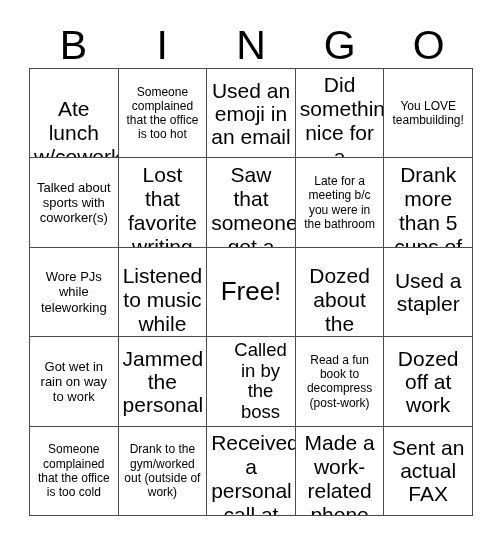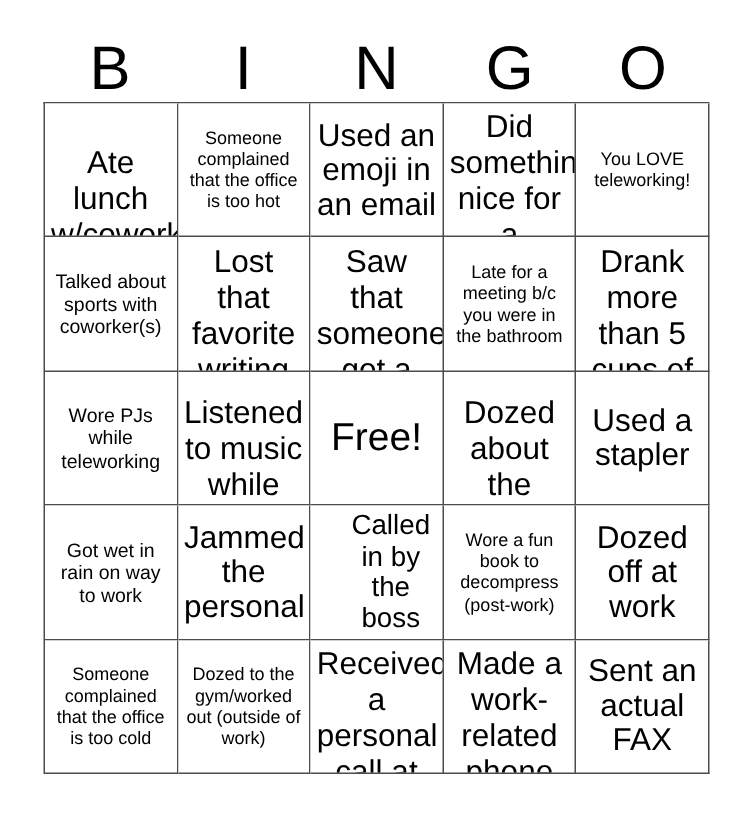--- a/index.html
+++ b/index.html
@@ -106,21 +106,21 @@
       <div class="cell s-xs">
         <span class="txt">Someone complained that the office is too hot</span>
       </div>
       <div class="cell s-xl">
         <span class="txt">Used an emoji in an email</span>
       </div>
       <div class="cell s-md">
         <span class="txt">Did something nice for a coworker</span>
       </div>
       <div class="cell s-xs">
-        <span class="txt">You LOVE teleworking!</span>
+        <span class="txt">You LOVE teambuilding!</span>
       </div>
       <div class="cell s-sm">
         <span class="txt">Talked about sports with coworker(s)</span>
       </div>
       <div class="cell s-md">
         <span class="txt">Lost that favorite writing utensil</span>
       </div>
       <div class="cell s-md">
         <span class="txt">Saw that someone got a haircut</span>
       </div>
@@ -148,30 +148,30 @@
       <div class="cell s-sm">
         <span class="txt">Got wet in rain on way to work</span>
       </div>
       <div class="cell s-xl">
         <span class="txt">Jammed the personal</span>
       </div>
       <div class="cell s-lg">
         <span class="txt">Called in by the boss</span>
       </div>
       <div class="cell s-xs">
-        <span class="txt">Wore a fun book to decompress (post-work)</span>
+        <span class="txt">Read a fun book to decompress (post-work)</span>
       </div>
       <div class="cell s-xl">
         <span class="txt">Dozed off at work</span>
       </div>
       <div class="cell s-xs">
         <span class="txt">Someone complained that the office is too cold</span>
       </div>
       <div class="cell s-xs">
-        <span class="txt">Dozed to the gym/worked out (outside of work)</span>
+        <span class="txt">Drank to the gym/worked out (outside of work)</span>
       </div>
       <div class="cell s-md">
         <span class="txt">Received a personal call at work</span>
       </div>
       <div class="cell s-md">
         <span class="txt">Made a work-related phone call</span>
       </div>
       <div class="cell s-xl">
         <span class="txt">Sent an actual FAX</span>
       </div>

